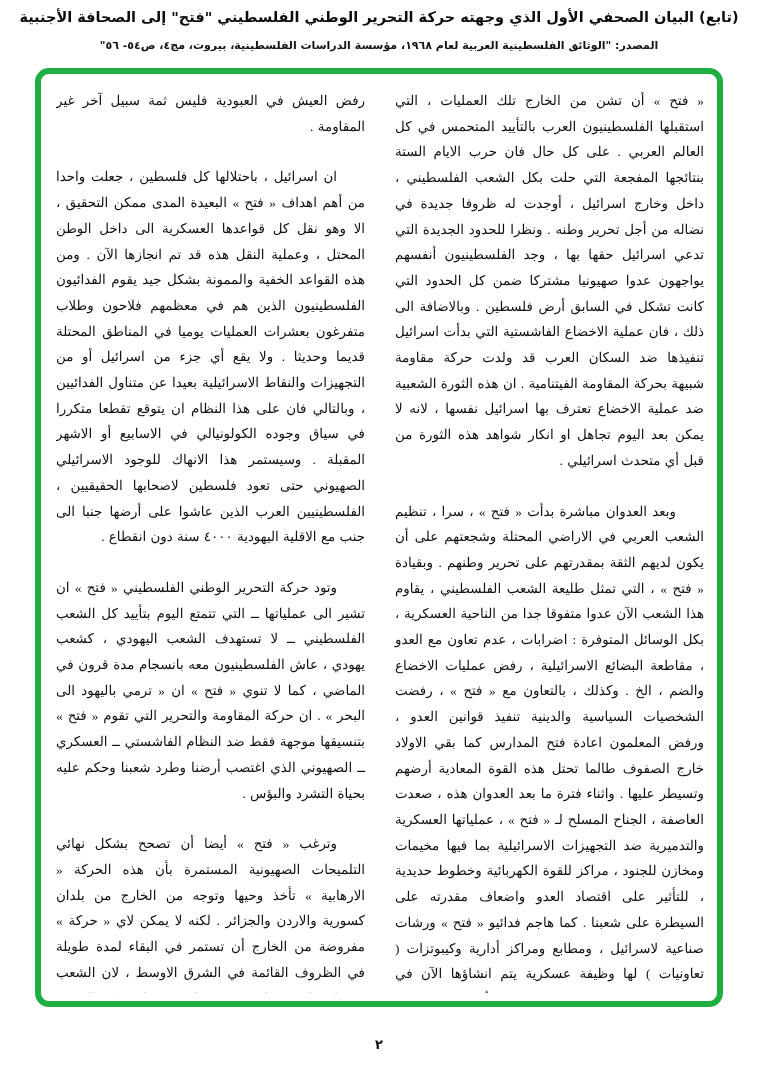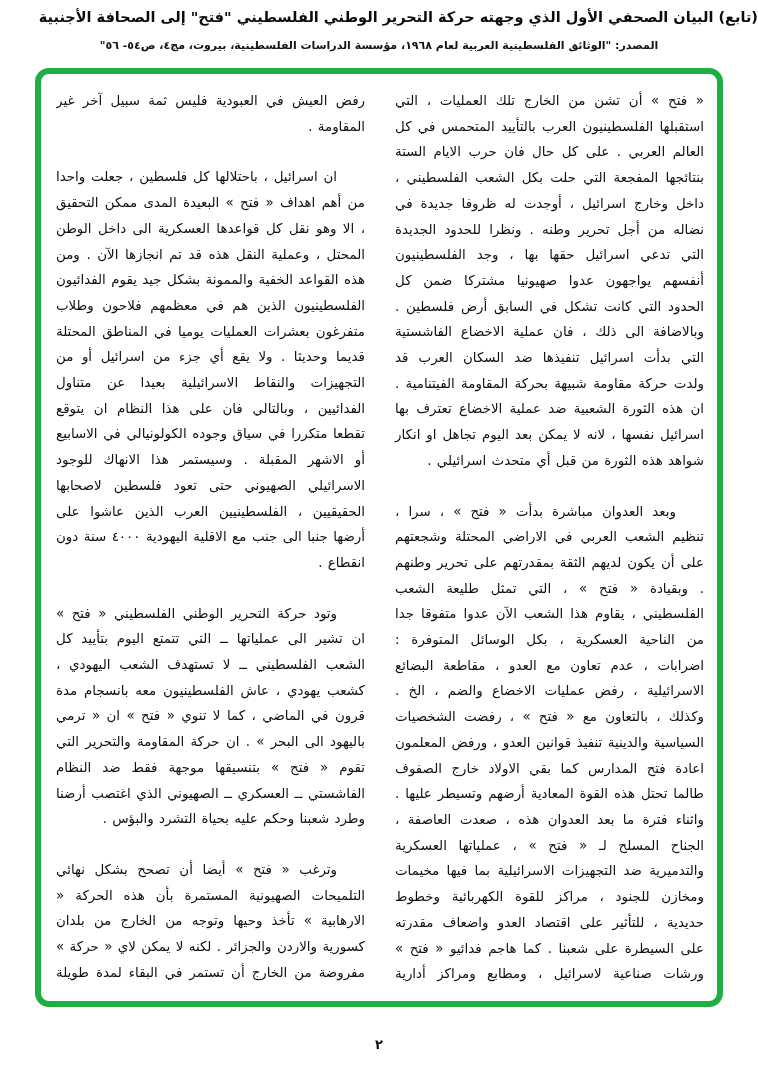--- a/index.html
+++ b/index.html
@@ -5,21 +5,21 @@
   html,body { margin:0; padding:0; }
   body {
     width:758px; height:1078px;
     background:#ffffff;
     font-family:"DejaVu Sans", sans-serif;
     position:relative;
     overflow:hidden;
   }
   .doc-title {
     position:absolute; top:9px; left:0; right:0;
-    text-align:right;
+    text-align:center;
     direction:rtl;
     font-size:14.5px;
     font-weight:bold;
     color:#0c0c0c;
     white-space:nowrap;
   }
   .doc-source {
     position:absolute; top:39px; left:0; right:0;
     text-align:center;
     direction:rtl;
@@ -42,20 +42,21 @@
   .columns {
     display:flex;
     direction:rtl;
     gap:30px;
     height:100%;
     overflow:hidden;
   }
   .text-column {
     flex:1 1 0;
     min-width:0;
+    font-family:Liberation Serif, serif;
   }
   p.para {
     margin:0 0 25px 0;
     direction:rtl;
     text-align:justify;
     text-justify:inter-word;
     font-size:13.4px;
     line-height:25.7px;
     color:#101010;
     word-spacing:1px;

